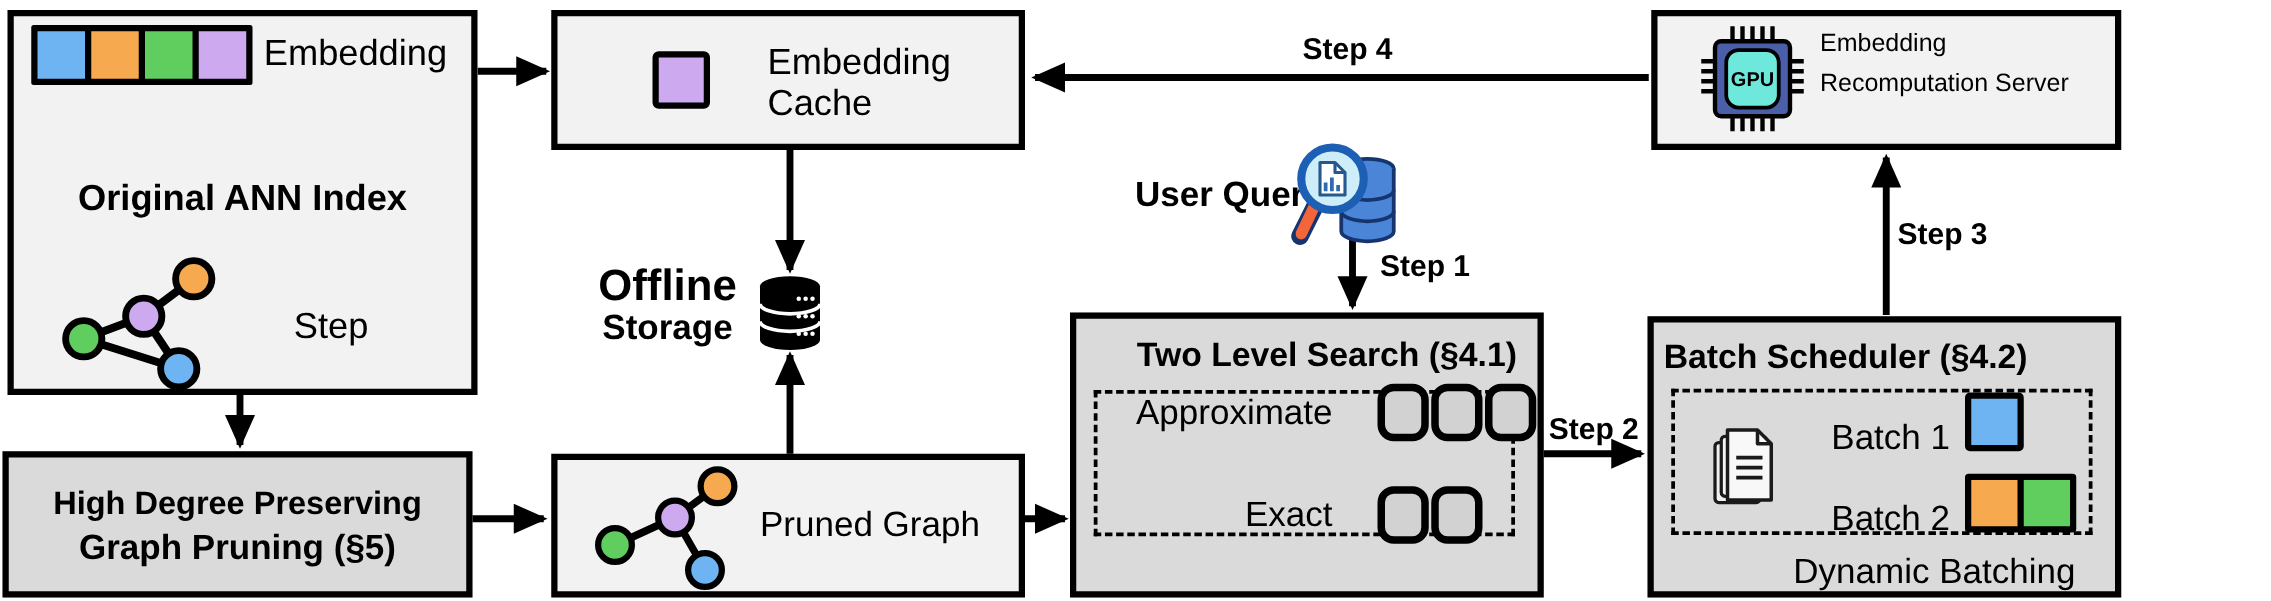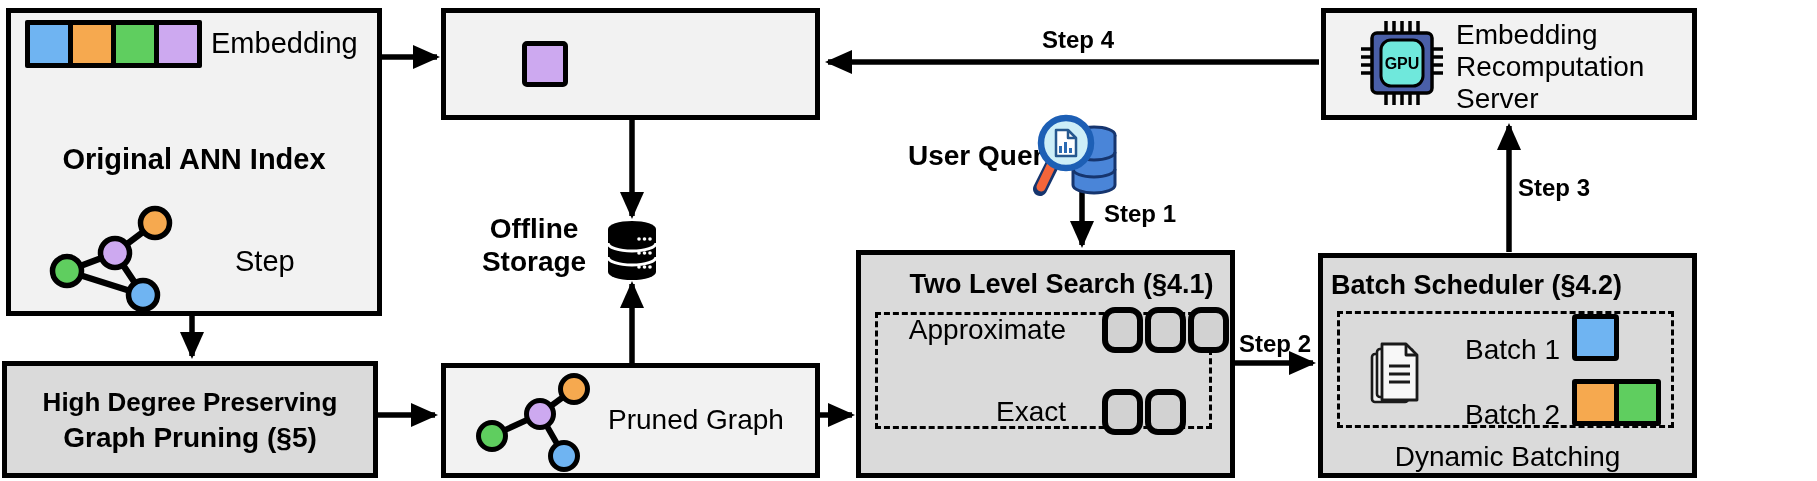--- a/index.html
+++ b/index.html
@@ -85,24 +85,25 @@
     <div class="lbl" style="left:224px;top:232px;font-size:29px;">Step</div>
   </div>
 
   <div class="box dark" style="left:2px;top:361px;width:376px;height:117px;display:flex;flex-direction:column;align-items:center;justify-content:center;">
     <div class="bold center" style="font-size:26px;line-height:35px;white-space:nowrap;">High Degree Preserving</div>
     <div class="bold center" style="font-size:28px;line-height:35px;white-space:nowrap;">Graph Pruning (§5)</div>
   </div>
 
   <div class="box" style="left:441px;top:8px;width:379px;height:112px;">
     <div class="purple-sq" style="left:76px;top:28px;"></div>
+    <div class="lbl wrap" style="left:168px;top:21px;width:190px;font-size:29px;line-height:33px;">Embedding Cache</div>
   </div>
 
   <div class="abs" style="left:468px;top:212px;width:132px;text-align:center;">
-    <div class="bold" style="font-size:28px;line-height:33px;">Offline</div>
+    <div class="bold" style="font-size:35px;line-height:33px;">Offline</div>
     <div class="bold" style="font-size:28px;line-height:33px;">Storage</div>
   </div>
   <svg class="abs" style="left:606px;top:220px;" width="52" height="62" viewBox="0 0 52 62">
     <ellipse cx="26" cy="9" rx="24" ry="8" fill="#000"></ellipse>
     <path d="M2,9 v43 a24,8 0 0 0 48,0 v-43 z" fill="#000"></path>
     <path d="M2,23 a24,8 0 0 0 48,0" stroke="#fff" stroke-width="3" fill="none"></path>
     <path d="M2,37 a24,8 0 0 0 48,0" stroke="#fff" stroke-width="3" fill="none"></path>
     <g fill="#fff">
       <circle cx="33" cy="19" r="1.8"></circle>
         <circle cx="38.5" cy="19" r="1.8"></circle>
@@ -192,21 +193,21 @@
       <div class="bs-grid">
         <div class="b-label">Batch 1</div>
         <div class="sq-single c-blue"></div>
         <div class="b-label">Batch 2</div>
         <div class="sq-pair">
           <div class="cell c-orange"></div>
           <div class="cell c-green"></div>
         </div>
       </div>
     </div>
-    <div class="lbl center" style="left:0;width:369px;top:183px;font-size:28px;">Dynamic Batching</div>
+    <div class="lbl center" style="left:0;width:369px;top:183px;font-size:28px;padding-left:40px;">Dynamic Batching</div>
   </div>
 
   <div class="box" style="left:1321px;top:8px;width:376px;height:112px;">
     <svg class="abs" style="left:32px;top:6px;" width="88" height="88" viewBox="0 0 88 88">
       <g stroke="#000" stroke-width="3.5">
         <line x1="28" y1="2" x2="28" y2="13"></line>
           <line x1="36" y1="2" x2="36" y2="13"></line>
           <line x1="44" y1="2" x2="44" y2="13"></line>
           <line x1="52" y1="2" x2="52" y2="13"></line>
           <line x1="60" y1="2" x2="60" y2="13"></line>
@@ -221,16 +222,16 @@
           <line x1="3" y1="54" x2="14" y2="54"></line>
         <line x1="74" y1="30" x2="85" y2="30"></line>
           <line x1="74" y1="38" x2="85" y2="38"></line>
           <line x1="74" y1="46" x2="85" y2="46"></line>
           <line x1="74" y1="54" x2="85" y2="54"></line>
       </g>
       <rect x="14" y="14" width="60" height="60" rx="5" fill="#4a5fa8" stroke="#000" stroke-width="3.5"></rect>
       <rect x="23" y="21" width="42" height="46" rx="10" fill="#6fe8dc" stroke="#000" stroke-width="3"></rect>
       <text x="44" y="50" text-anchor="middle" font-size="16" font-weight="bold" fill="#000">GPU</text>
     </svg>
-    <div class="lbl wrap" style="left:130px;top:6px;width:230px;font-size:28px;line-height:32px;">Embedding Recomputation Server</div>
+    <div class="lbl wrap" style="left:130px;top:6px;width:230px;font-size:20px;line-height:32px;">Embedding Recomputation Server</div>
   </div>
 
 </div>
 
 </body></html>

